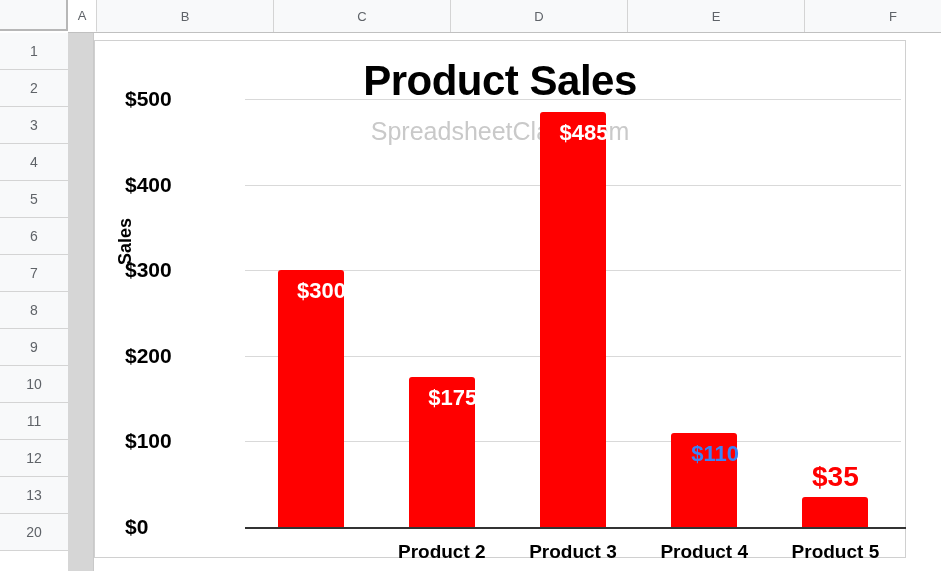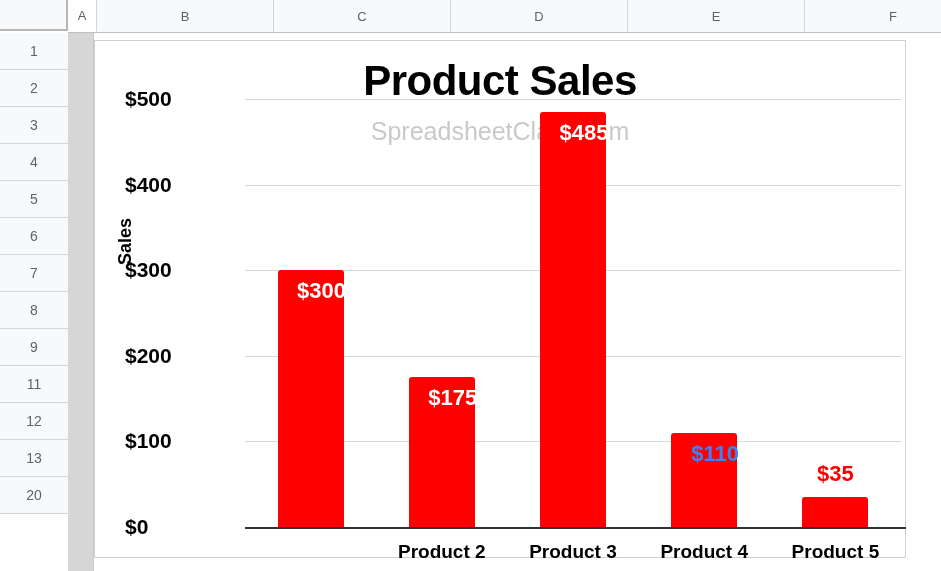--- a/index.html
+++ b/index.html
@@ -191,21 +191,21 @@
     text-align: center;
     font-size: 22px;
     font-weight: bold;
     color: #ffffff;
     white-space: nowrap;
     padding-left: 11px;
   }
   .bar-label-out {
     position: absolute;
     text-align: center;
-    font-size: 22px;
+    font-size: 28px;
     font-weight: bold;
     color: #ff0000;
     white-space: nowrap;
   }
 
   .xtick {
     position: absolute;
     text-align: center;
     font-size: 19px;
     font-weight: bold;
@@ -243,20 +243,21 @@
   <div class="row-headers" id="row-headers">
       <div class="row-head">1</div>
       <div class="row-head">2</div>
       <div class="row-head">3</div>
       <div class="row-head">4</div>
       <div class="row-head">5</div>
       <div class="row-head">6</div>
       <div class="row-head">7</div>
       <div class="row-head">8</div>
       <div class="row-head">9</div>
+      <div class="row-head">10</div>
       <div class="row-head">11</div>
       <div class="row-head">12</div>
       <div class="row-head">13</div>
       <div class="row-head">20</div>
     </div>
 
   <div class="colA-strip"></div>
 
   <div class="sheet-body"></div>
 

